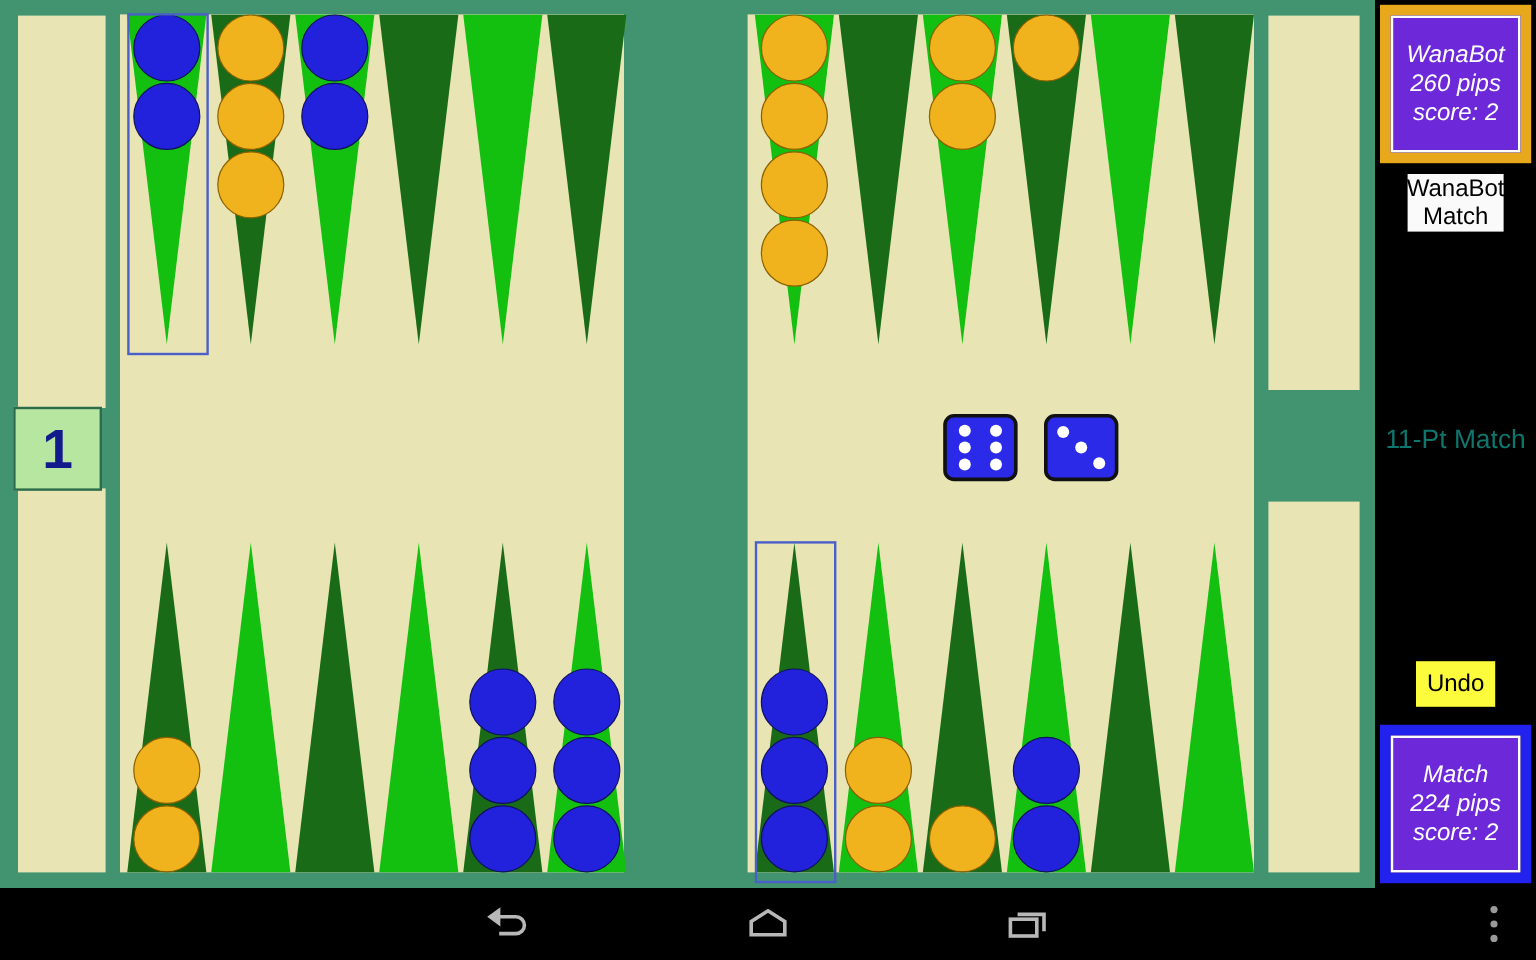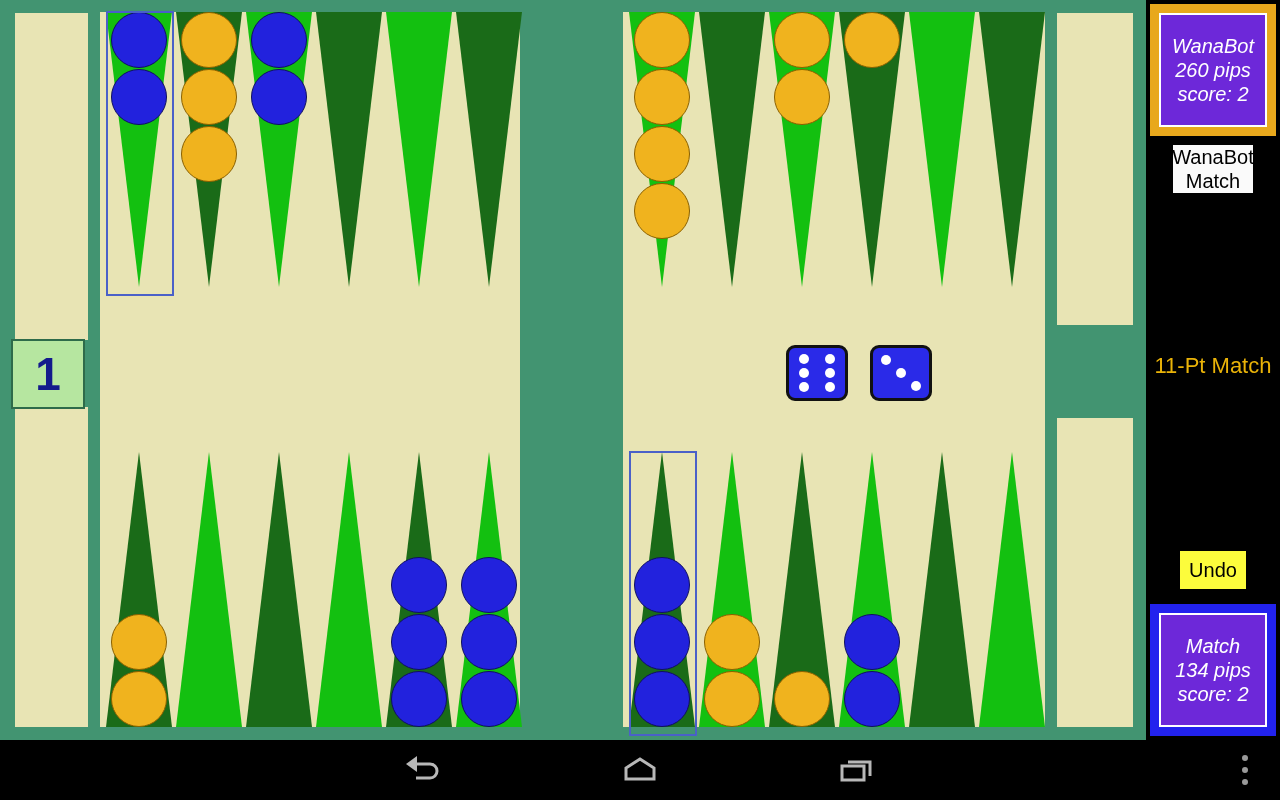--- a/index.html
+++ b/index.html
@@ -52,21 +52,21 @@
                 align-items:center;justify-content:center;color:#fff;
                 font-size:20px;line-height:24px;font-style:italic;}
   .player-inner span{display:block;white-space:nowrap;}
 
   #submit-btn{position:absolute;left:27px;top:145px;width:80px;height:48px;background:#fafafa;
               color:#000;font-size:20px;line-height:24px;text-align:center;
               display:flex;flex-direction:column;align-items:center;justify-content:center;}
   #submit-btn span{display:block;}
 
   #match-label{position:absolute;left:0;top:353px;width:134px;text-align:center;
-               color:#eab308;font-size:22px;white-space:nowrap;}
+               color:#0f766e;font-size:22px;white-space:nowrap;}
 
   #undo-btn{position:absolute;left:34px;top:551px;width:66px;height:38px;background:#fcfc3c;
             color:#000;font-size:20px;display:flex;align-items:center;justify-content:center;}
 
   
   #navbar{position:absolute;left:0;top:740px;width:1280px;height:60px;background:#000;}
   .nav-btn{position:absolute;top:0;height:60px;display:flex;align-items:center;justify-content:center;}
   #nav-back{left:378px;width:90px;}
   #nav-home{left:595px;width:90px;}
   #nav-recents{left:812px;width:90px;}
@@ -235,21 +235,21 @@
 
     <div id="match-label">11-Pt Match</div>
 
     <div id="undo-btn">
       <span>Undo</span>
     </div>
 
     <div class="player-box" id="bottom-player-box">
       <div class="player-inner">
         <span>Match</span>
-        <span>134 pips</span>
+        <span>224 pips</span>
         <span>score: 2</span>
       </div>
     </div>
   </div>
 
   <div id="navbar">
     <div class="nav-btn" id="nav-back">
       <svg width="46" height="34" viewBox="0 0 46 34" aria-hidden="true">
         <path d="M6 11 L17 3 L17 19 Z" fill="#b8b8b8"></path>
         <path d="M14 11 H30 a7 7 0 0 1 0 14 H16" fill="none" stroke="#b8b8b8" stroke-width="3"></path>

